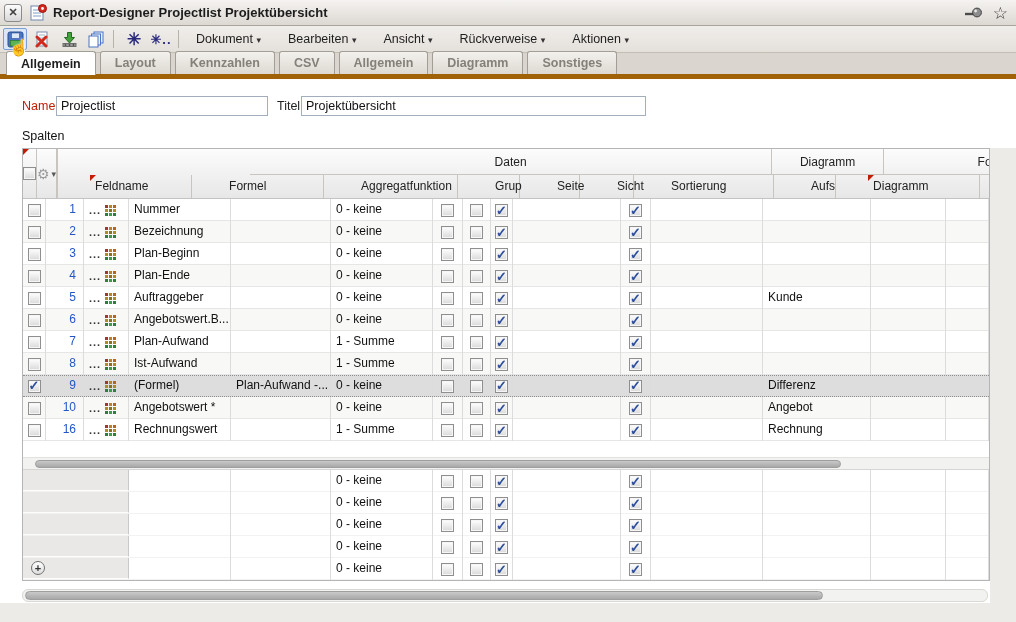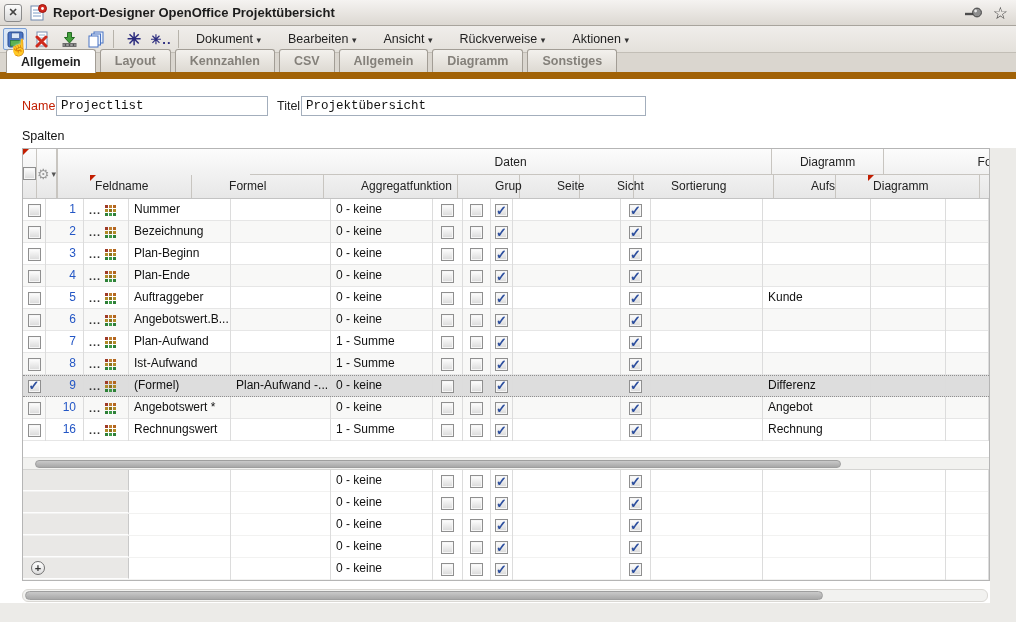--- a/index.html
+++ b/index.html
@@ -31,34 +31,34 @@
   .burst.b1 { font-size:17px; }
   .burst.b2 { font-size:13px; letter-spacing:1px; }
   .menus { display:flex; margin-left:12px; gap:27px; }
   .menu-item { font-size:12.5px; color:#1e1e1e; white-space:nowrap; }
   .menu-item .arrow { font-size:9px; color:#333; }
   .hand-cursor { position:absolute; left:9px; top:38px; z-index:99; font-size:16px; color:#1a1a1a;
     text-shadow:0 0 2px #fff, 1px 1px 0 #fff; }
 
   
   .tabbar { position:absolute; top:53px; left:0; width:1016px; height:26px; background:#dad6cf;
-    border-bottom:7px solid #a16207; }
+    border-bottom:5px solid #a16207; }
   .tabs { position:absolute; bottom:-1px; left:6px; display:flex; gap:4px; }
   .tab { height:23px; padding:0 14px; display:flex; align-items:center;
     background:linear-gradient(#f3f1ed,#ddd9d2); border:1px solid #a29d95; border-bottom:none;
     border-radius:3px 3px 0 0; font-weight:bold; font-size:12.5px; color:#84807a; }
   .tab.active { background:#fff; color:#1e1e1e; height:24px; }
 
   
   .content { position:absolute; top:79px; left:0; width:1016px; height:543px; background:#fff; }
 
   .form-label { position:absolute; font-size:12.5px; }
   .form-label.req { color:#c21d00; }
   .tfield { position:absolute; height:20px; border:1px solid #a3aebc; background:#fff;
-    font-family:Liberation Mono, monospace; font-size:12.5px; padding:0 4px; color:#111; }
+    font-family:Liberation Sans, sans-serif; font-size:12.5px; padding:0 4px; color:#111; }
   #name-field  { left:56px;  top:17px; width:212px; }
   #titel-field { left:301px; top:17px; width:345px; }
   .lbl-name  { left:22px;  top:20px; }
   .lbl-titel { left:277px; top:20px; }
 
   .section-label { position:absolute; left:22px; top:50px; font-size:12.5px; color:#111; }
 
   
   .grid { position:absolute; left:22px; top:69px; width:968px; height:433px;
     border:1px solid #b5b5b5; background:#fff; overflow:hidden; }
@@ -137,21 +137,21 @@
     <span class="title-icon">
       <svg width="17" height="17" viewBox="0 0 17 17">
         <rect x="1" y="2" width="12" height="14" fill="#fff" stroke="#6f87ad"></rect>
         <line x1="3" y1="6" x2="11" y2="6" stroke="#7d9cc6"></line>
         <line x1="3" y1="9" x2="11" y2="9" stroke="#7d9cc6"></line>
         <line x1="3" y1="12" x2="11" y2="12" stroke="#7d9cc6"></line>
         <circle cx="12.5" cy="4.5" r="4" fill="#d2281e" stroke="#9c140c"></circle>
         <circle cx="12.5" cy="4.5" r="1.4" fill="#fff"></circle>
       </svg>
     </span>
-    <span class="title-text">Report-Designer OpenOffice Projektübersicht</span>
+    <span class="title-text">Report-Designer Projectlist Projektübersicht</span>
     <div class="titlebar-right">
       <span class="pin-icon">
         <svg width="22" height="14" viewBox="0 0 22 14">
           <line x1="2" y1="8" x2="12" y2="8" stroke="#4c4c4c" stroke-width="2.4"></line>
           <circle cx="14" cy="6.5" r="4.4" fill="#8d8d8d" stroke="#3f3f3f"></circle>
           <circle cx="12.6" cy="5" r="1.4" fill="#e8e8e8"></circle>
         </svg>
       </span>
       <span class="star-glyph">☆</span>
     </div>

